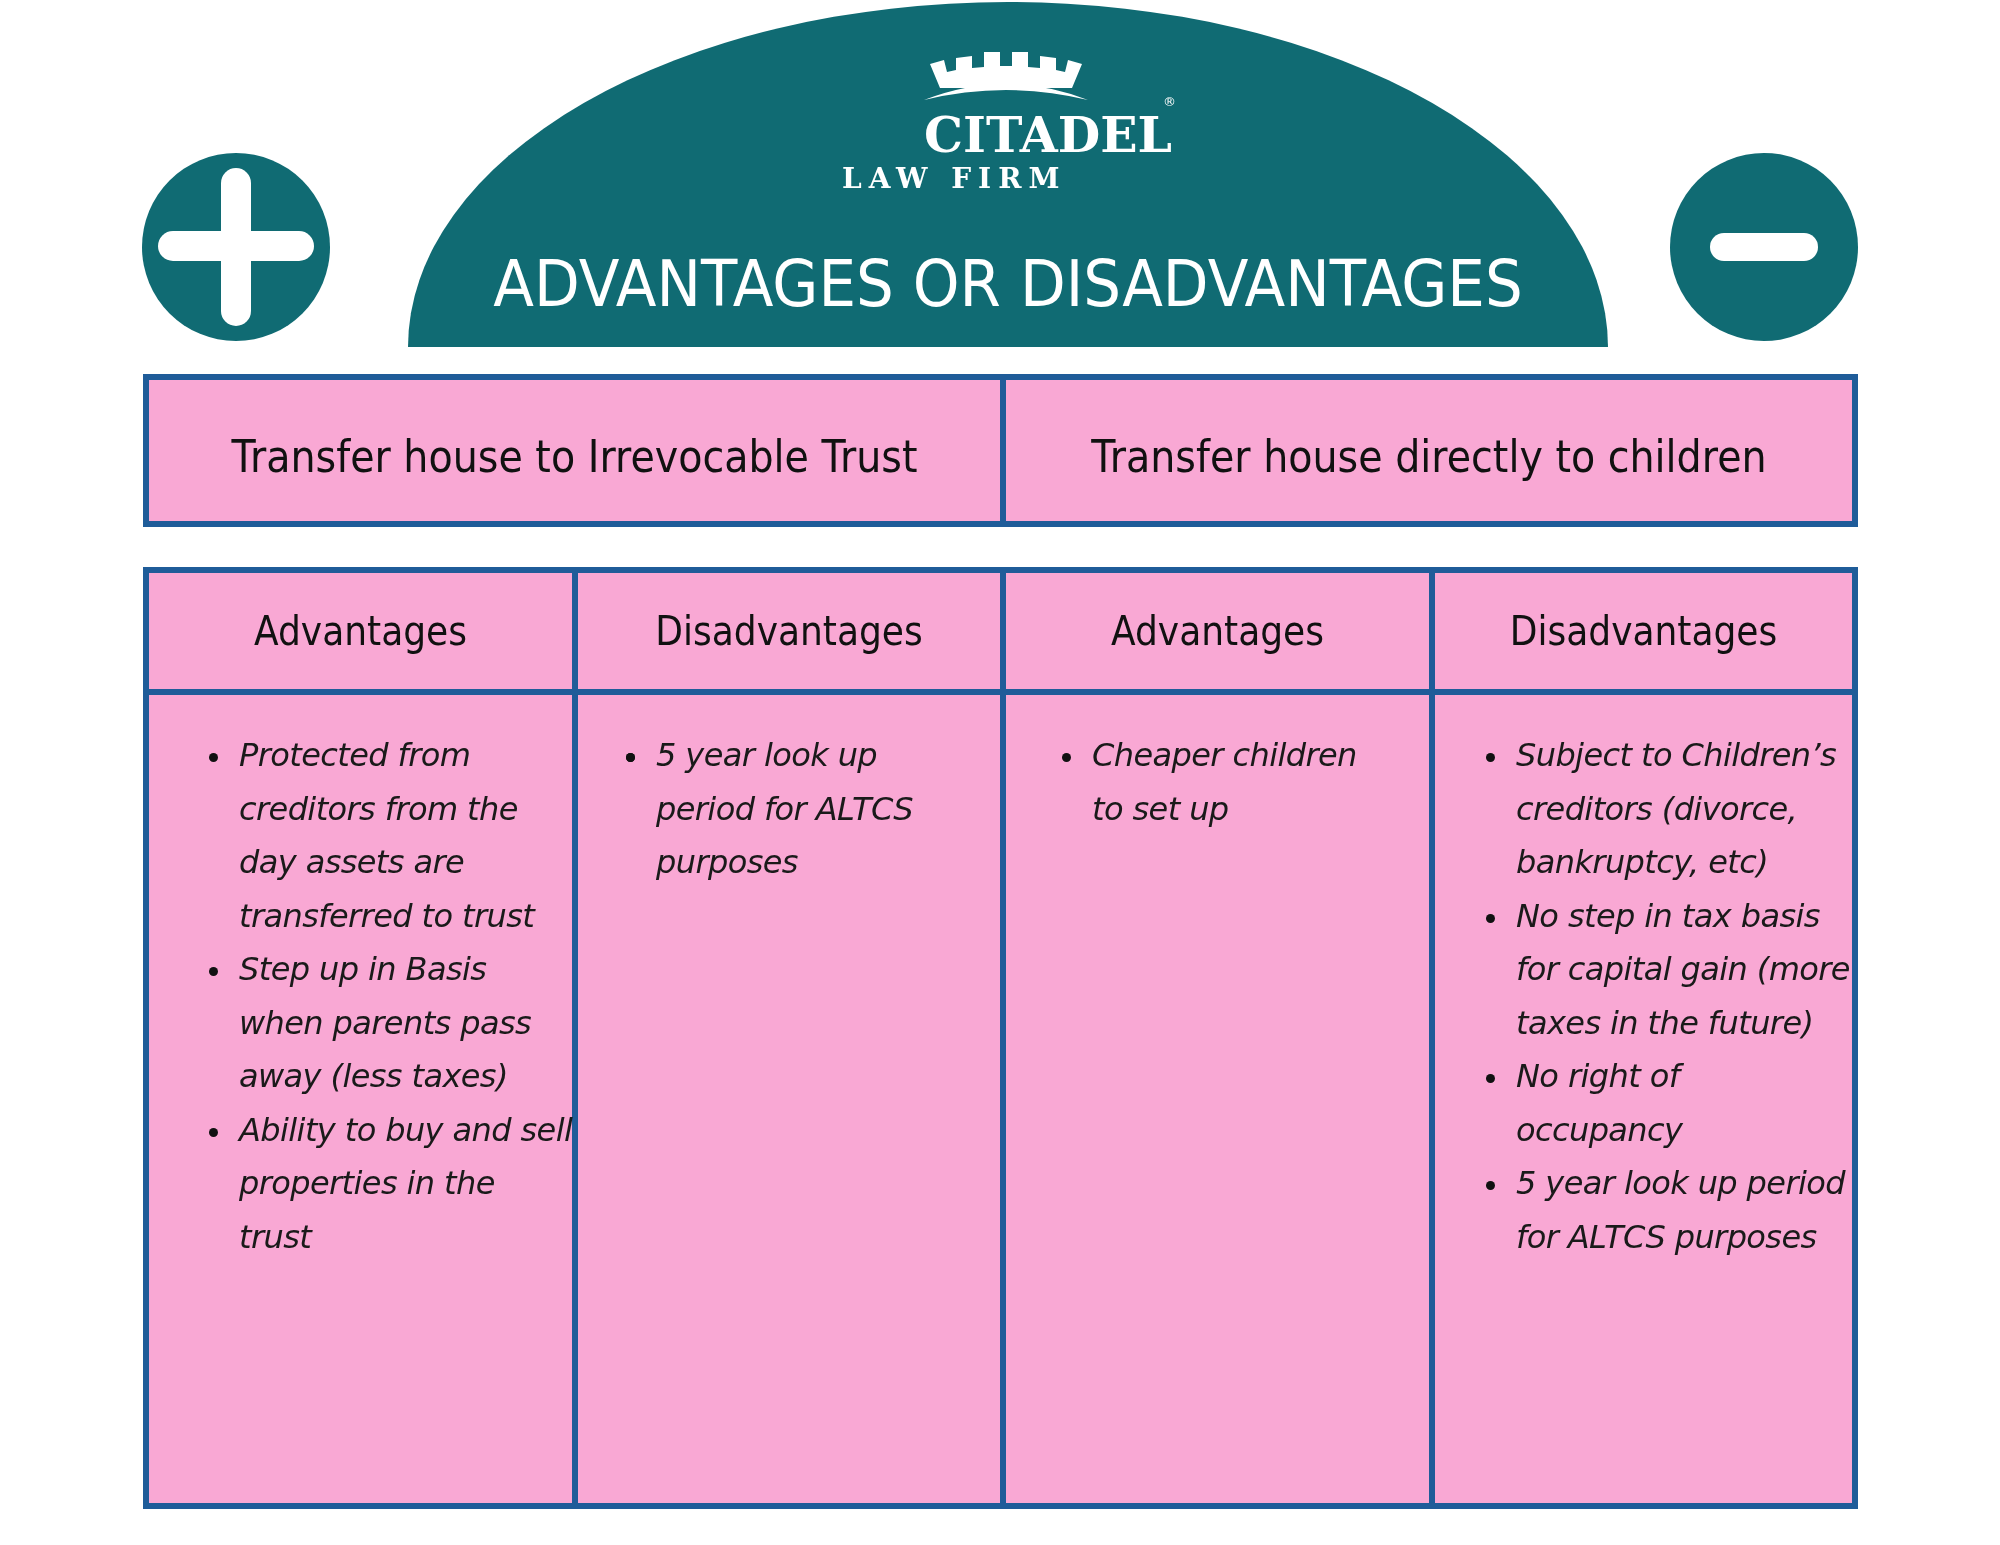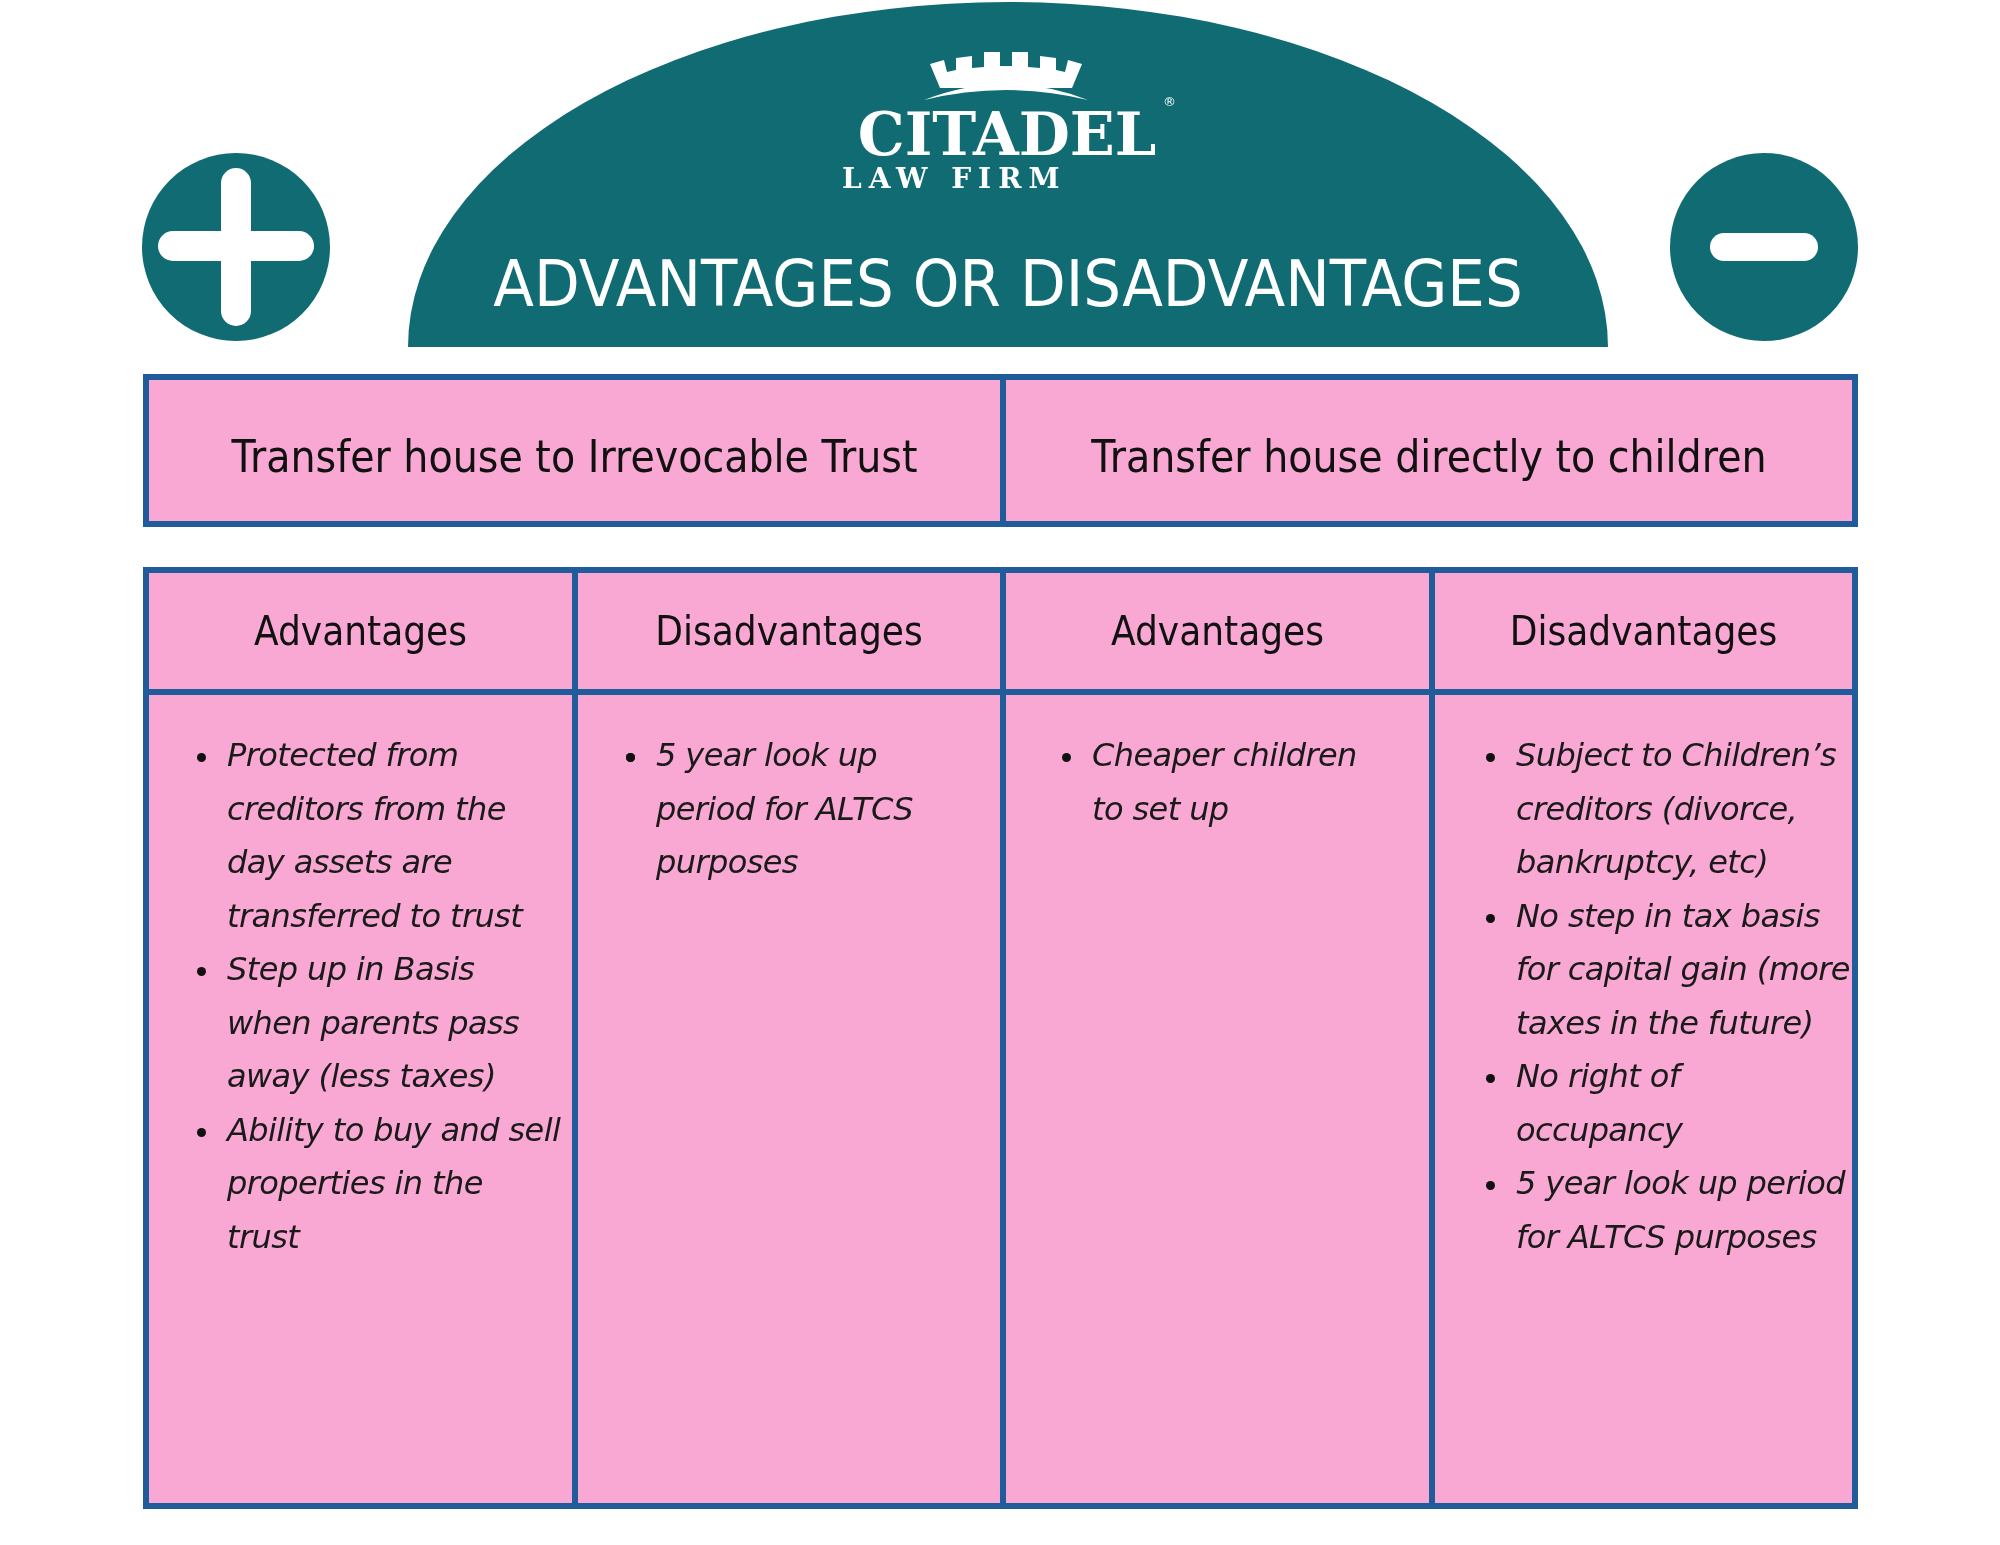--- a/index.html
+++ b/index.html
@@ -36,24 +36,24 @@
     left: 920px;
     top: 50px;
     width: 172px;
     height: 52px;
   }
   .logo-name {
     position: absolute;
     left: 842px;
     top: 100px;
     width: 330px;
-    text-align: center;
+    text-align: right;
     font-family: "DejaVu Serif", serif;
     font-weight: bold;
-    font-size: 59px;
+    font-size: 49px;
     line-height: 70px;
     color: #ffffff;
     letter-spacing: 0px;
   }
   .logo-reg {
     position: absolute;
     left: 1163px;
     top: 94px;
     font-family: "DejaVu Sans", sans-serif;
     font-size: 13px;
@@ -228,21 +228,21 @@
   <div class="hline" style="left:0; top:116px; width:1703px;"></div>
   <div class="vline" style="left:423px; top:0; height:930px;"></div>
   <div class="vline" style="left:851px; top:0; height:930px;"></div>
   <div class="vline" style="left:1280px; top:0; height:930px;"></div>
 
   <div class="col-header" style="left:0; width:423px;">Advantages</div>
   <div class="col-header" style="left:429px; width:422px;">Disadvantages</div>
   <div class="col-header" style="left:857px; width:423px;">Advantages</div>
   <div class="col-header" style="left:1286px; width:417px;">Disadvantages</div>
 
-  <div class="col-body" style="left:48px; width:365px;">
+  <div class="col-body" style="left:60px; width:365px;">
     <ul>
       <li><span class="bullet"></span><span>Protected from creditors from the day assets are transferred to trust</span></li>
       <li><span class="bullet"></span><span>Step up in Basis when parents pass away (less taxes)</span></li>
       <li><span class="bullet"></span><span>Ability to buy and sell properties in the trust</span></li>
     </ul>
   </div>
 
   <div class="col-body" style="left:477px; width:340px;">
     <ul>
       <li><span class="bullet"></span></li>

